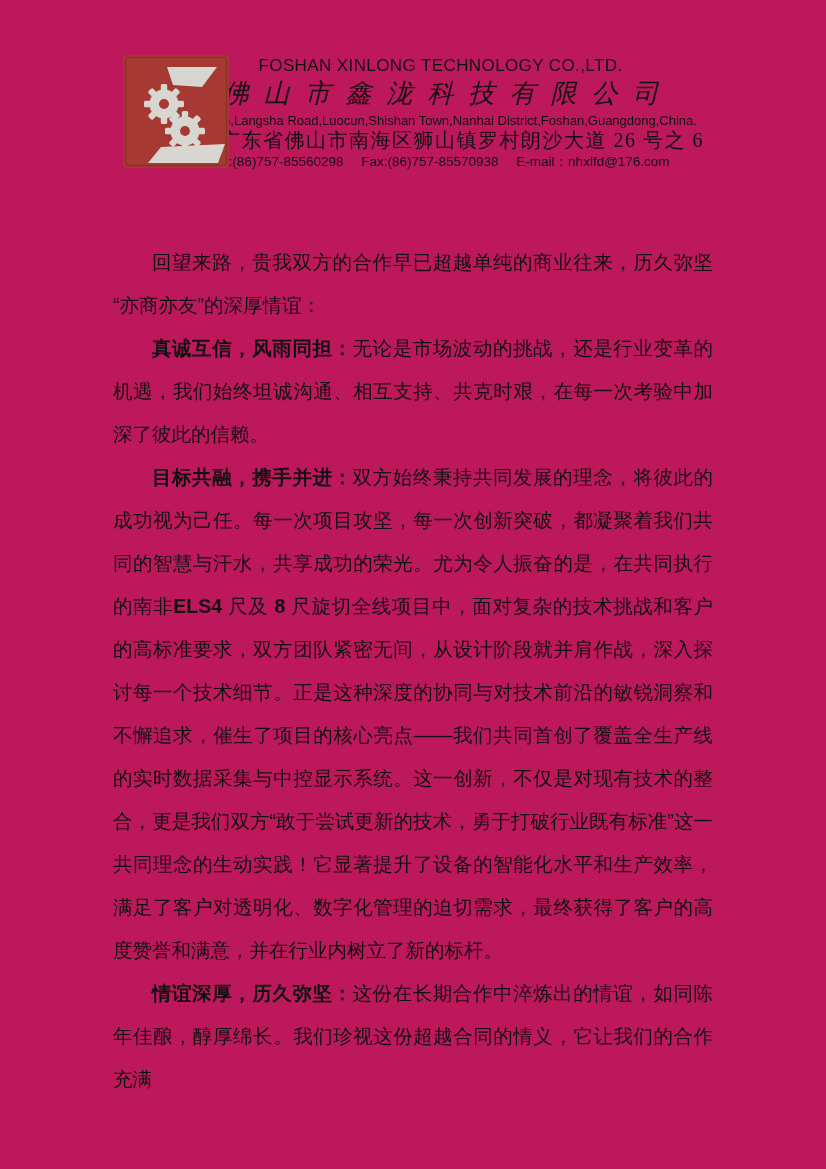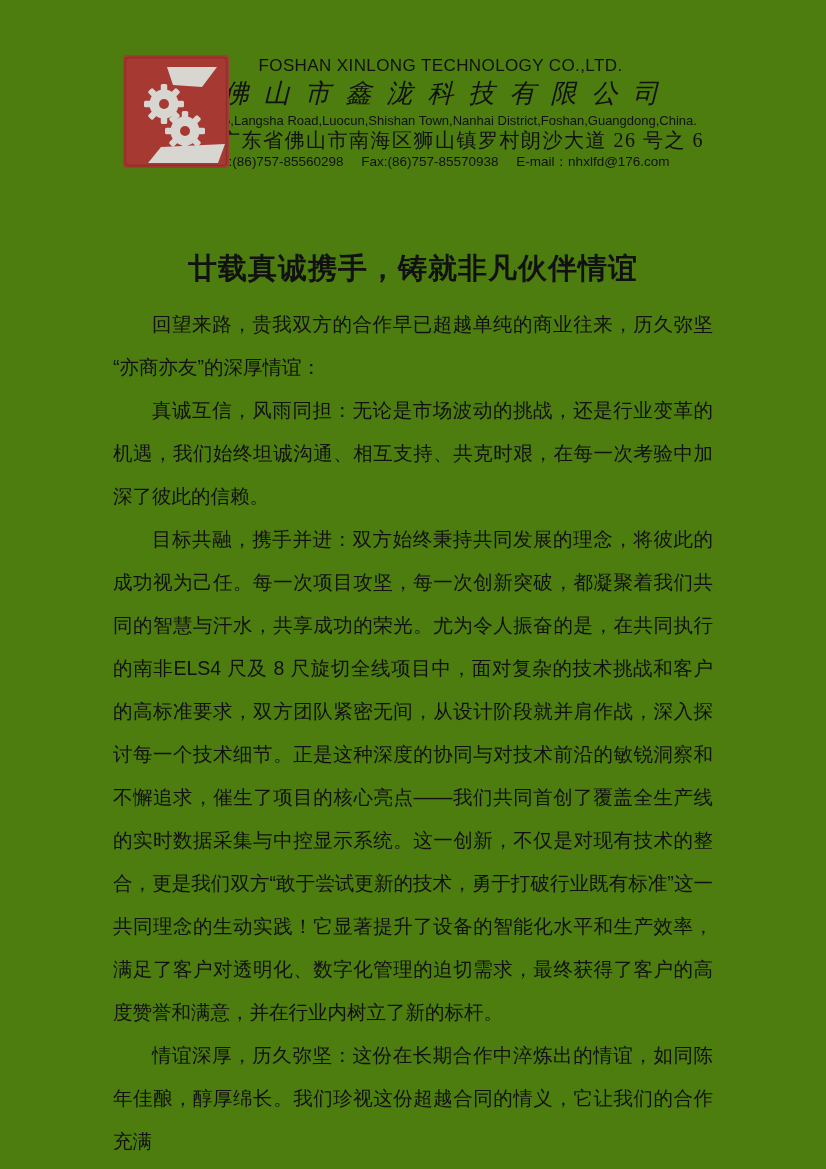--- a/index.html
+++ b/index.html
@@ -1,20 +1,20 @@
 <!DOCTYPE html>
 <html lang="zh"><head>
 <meta charset="utf-8">
 <style>
   html, body { margin: 0; padding: 0; background: #ffffff; }
   .page {
     position: relative;
     width: 826px;
     height: 1169px;
-    background: #4d7c0f;
+    background: #be185d;
     overflow: hidden;
     font-family: "Liberation Sans", sans-serif;
     color: #111111;
   }
   
   .letterhead {
     position: relative;
     padding-top: 55px;
     min-height: 170px;
   }
@@ -80,21 +80,21 @@
     margin: 16px 113px 0 113px;
     font-size: 19.5px;
     line-height: 43px;
     text-align: justify;
   }
   .letter-body p {
     margin: 0;
     text-indent: 2em;
   }
   .letter-body p.no-indent { text-indent: 0; }
-  .letter-body .b { font-weight: normal; }
+  .letter-body .b { font-weight: bold; }
 </style>
 </head>
 <body>
 
 <div class="page">
 
   <div class="letterhead">
 
     <div class="logo">
       <svg viewBox="0 0 106 113" xmlns="http://www.w3.org/2000/svg">
@@ -132,21 +132,20 @@
       <div class="addr-en">No:26-6,Langsha Road,Luocun,Shishan Town,Nanhai District,Foshan,Guangdong,China.</div>
       <div class="addr-zh">中国广东省佛山市南海区狮山镇罗村朗沙大道 26 号之 6</div>
       <div class="contact">
         <span>Tel:(86)757-85560298</span>
         <span>Fax:(86)757-85570938</span>
         <span>E-mail：nhxlfd@176.com</span>
       </div>
     </div>
   </div>
 
-  <h1 class="title">廿载真诚携手，铸就非凡伙伴情谊</h1>
 
   <div class="letter-body">
       <p><span>回望来路，贵我双方的合作早已超越单纯的商业往来，历久弥坚“亦商亦友”的深厚情谊：</span></p>
       <p><span class="b">真诚互信，风雨同担：</span><span>无论是市场波动的挑战，还是行业变革的机遇，我们始终坦诚沟通、相互支持、共克时艰，在每一次考验中加深了彼此的信赖。</span></p>
       <p><span class="b">目标共融，携手并进：</span><span>双方始终秉持共同发展的理念，将彼此的成功视为己任。每一次项目攻坚，每一次创新突破，都凝聚着我们共同的智慧与汗水，共享成功的荣光。尤为令人振奋的是，在共同执行的南非</span><span class="b">ELS4</span><span> 尺及 </span><span class="b">8</span><span> 尺旋切全线项目中，面对复杂的技术挑战和客户的高标准要求，双方团队紧密无间，从设计阶段就并肩作战，深入探讨每一个技术细节。正是这种深度的协同与对技术前沿的敏锐洞察和不懈追求，催生了项目的核心亮点——我们共同首创了覆盖全生产线的实时数据采集与中控显示系统。这一创新，不仅是对现有技术的整合，更是我们双方“敢于尝试更新的技术，勇于打破行业既有标准”这一共同理念的生动实践！它显著提升了设备的智能化水平和生产效率，满足了客户对透明化、数字化管理的迫切需求，最终获得了客户的高度赞誉和满意，并在行业内树立了新的标杆。</span></p>
       <p><span class="b">情谊深厚，历久弥坚：</span><span>这份在长期合作中淬炼出的情谊，如同陈年佳酿，醇厚绵长。我们珍视这份超越合同的情义，它让我们的合作充满</span></p>
     </div>
 
 </div>
 

